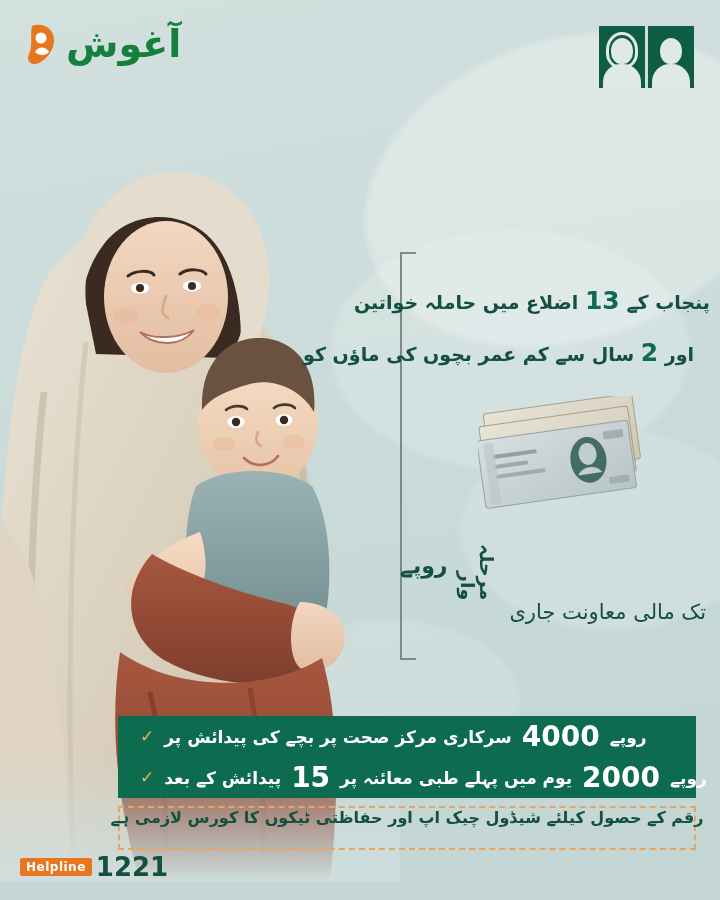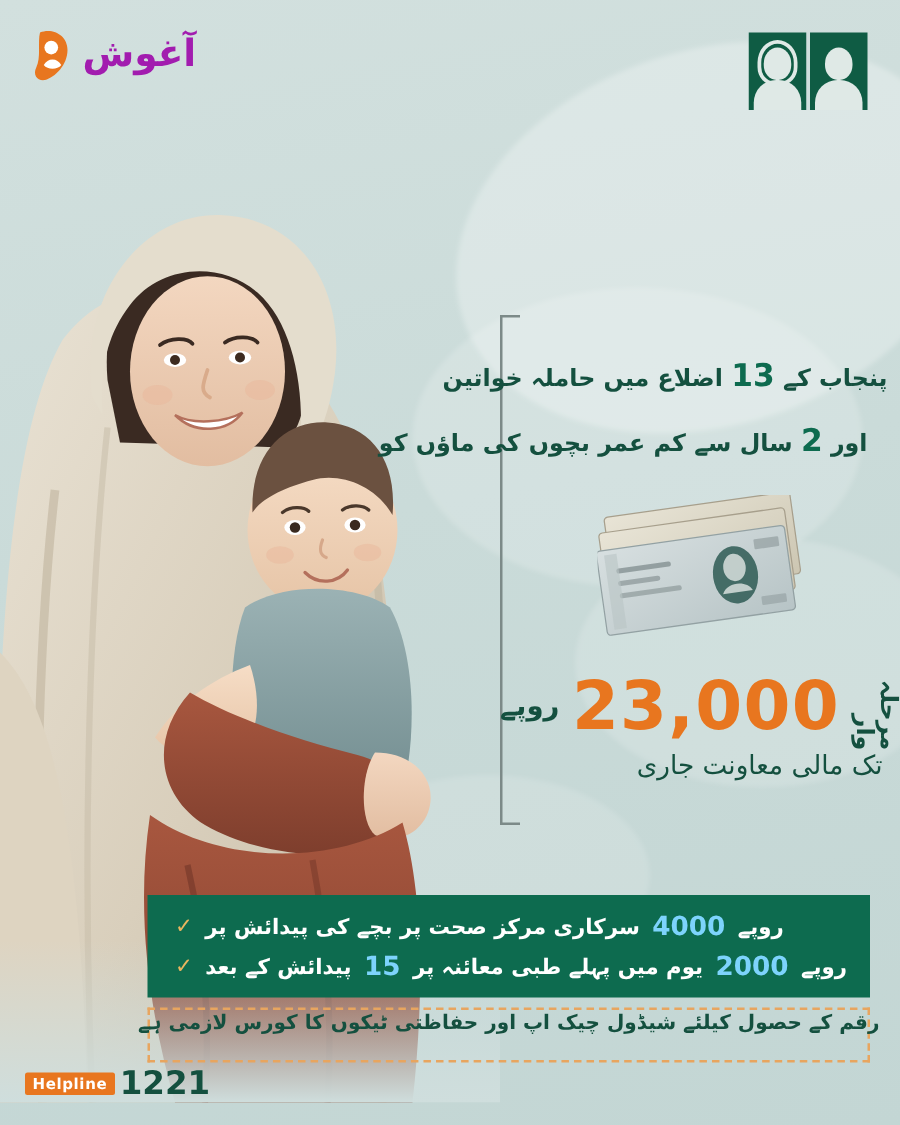--- a/index.html
+++ b/index.html
@@ -34,22 +34,22 @@
   
   .logo {
     position: absolute; left: 26px; top: 22px;
     display: flex; align-items: center; gap: 6px;
   }
   .logo-mark {
     width: 34px; height: 44px;
     position: relative;
   }
   .logo-text {
-    font-size: 30px;
-    color: #a21caf;
+    font-size: 38px;
+    color: #15803d;
     font-weight: bold;
     letter-spacing: 0;
     direction: rtl;
     line-height: 1;
     font-family: "DejaVu Sans", sans-serif;
   }
 
   
   .portraits {
     position: absolute; right: 26px; top: 26px;
@@ -215,23 +215,23 @@
     font-size: 17px;
     font-weight: 600;
     white-space: nowrap;
   }
   .benefit-row .tick {
     color: #e8b55f;
     font-size: 17px;
     line-height: 1;
   }
   .benefit-row .num {
-    color: #7dd3fc;
-    font-weight: bold;
-    font-size: 21px;
+    color: #ffffff;
+    font-weight: bold;
+    font-size: 28px;
   }
 
   
   .note {
     position: absolute;
     left: 118px; top: 806px;
     width: 578px; height: 44px;
     border: 2px dashed #e8a55f;
     display: flex; align-items: flex-start; justify-content: center;
   }
@@ -435,21 +435,20 @@
         <rect x="16" y="68" width="50" height="4" rx="2" fill="#6d7a7b" opacity="0.45"></rect>
         <rect x="128" y="40" width="20" height="8" rx="1" fill="#8a9698" opacity="0.6"></rect>
         <rect x="128" y="86" width="20" height="7" rx="1" fill="#8a9698" opacity="0.5"></rect>
         <rect x="8" y="36" width="10" height="60" fill="#b9c4c5" opacity="0.6"></rect>
       </g>
     </svg>
   </div>
 
   <div class="amount-row">
     <div class="amount-label">مرحلہ وار</div>
-    <div class="amount-number">23,000</div>
     <div class="amount-unit">روپے</div>
   </div>
   <div class="amount-sub">تک مالی معاونت جاری</div>
 
   <div class="benefits">
     <div class="benefit-row">
       <span class="tick">✓</span>
       <span>سرکاری مرکز صحت پر بچے کی پیدائش پر</span>
       <span class="num">4000</span>
       <span>روپے</span>

